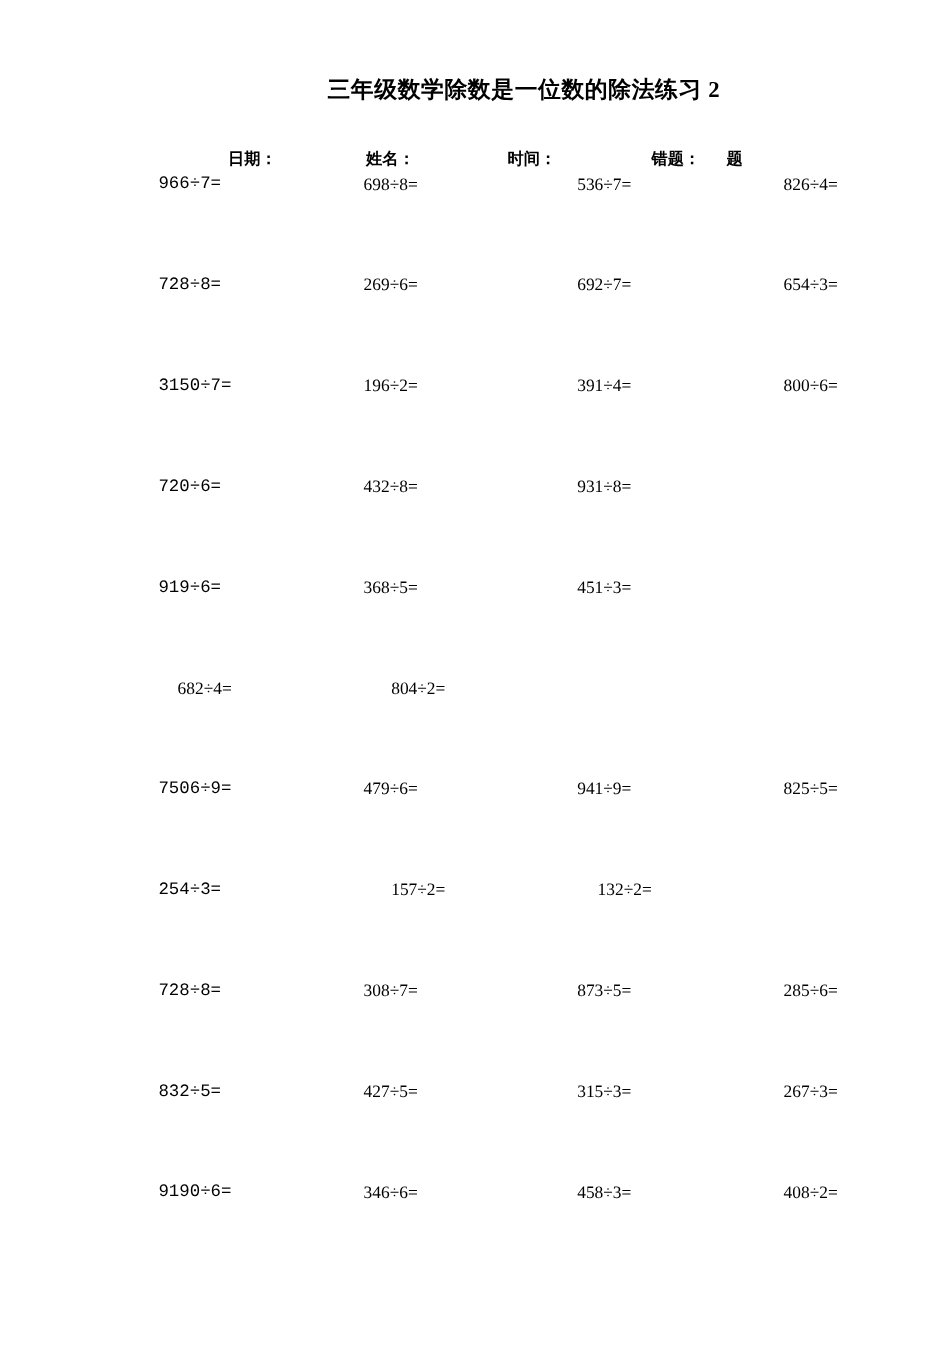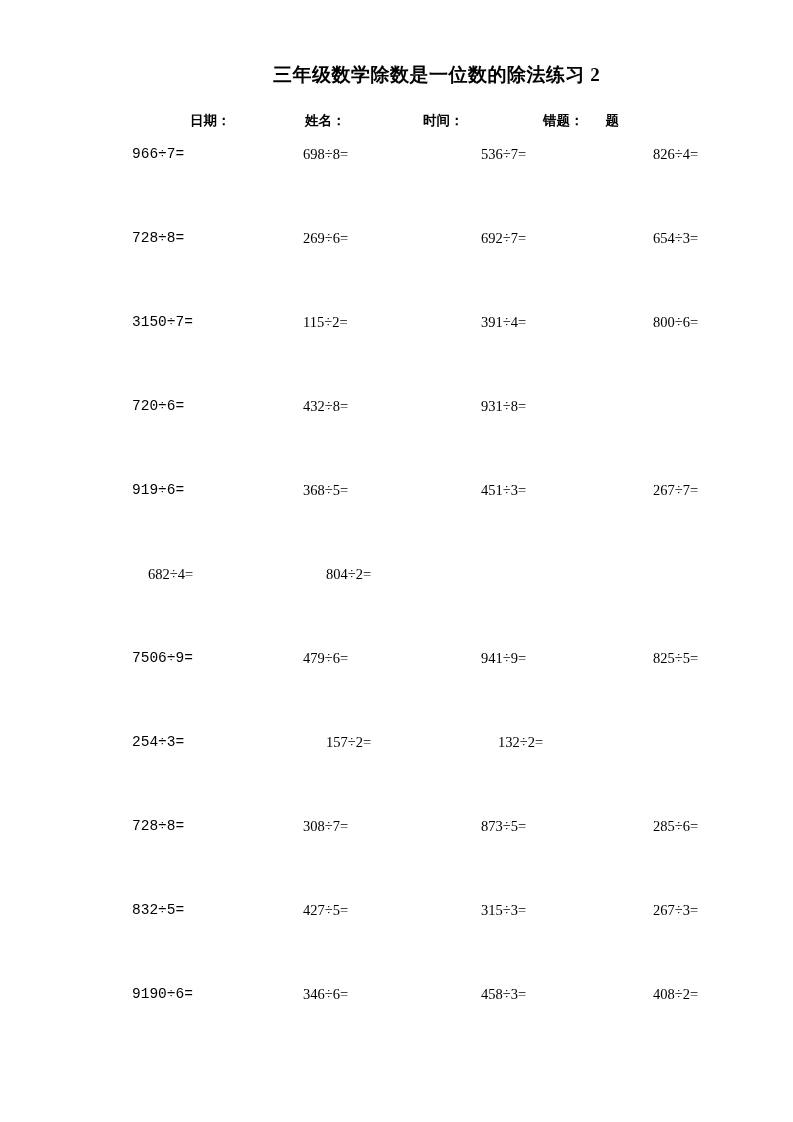--- a/index.html
+++ b/index.html
@@ -30,21 +30,21 @@
     top: 62px;
     width: 793px;
     text-align: center;
     font-size: 19px;
     font-weight: bold;
     letter-spacing: 0.5px;
   }
   .meta-row {
     position: absolute;
     left: 150px;
-    top: 112px;
+    top: 124px;
     width: 520px;
     display: flex;
     font-size: 13.5px;
     font-weight: bold;
   }
   .meta-cell {
     font-weight: bold;
     white-space: nowrap;
   }
   .meta-date { width: 115px; }
@@ -104,36 +104,35 @@
 
     <div class="row">
       <div class="cell c0">728÷8=</div>
       <div class="cell c1">269÷6=</div>
       <div class="cell c2">692÷7=</div>
       <div class="cell c3">654÷3=</div>
     </div>
 
     <div class="row">
       <div class="cell c0">3150÷7=</div>
-      <div class="cell c1">115÷2=</div>
+      <div class="cell c1">196÷2=</div>
       <div class="cell c2">391÷4=</div>
       <div class="cell c3">800÷6=</div>
     </div>
 
     <div class="row">
       <div class="cell c0">720÷6=</div>
       <div class="cell c1">432÷8=</div>
       <div class="cell c2">931÷8=</div>
     </div>
 
     <div class="row">
       <div class="cell c0">919÷6=</div>
       <div class="cell c1">368÷5=</div>
       <div class="cell c2">451÷3=</div>
-      <div class="cell c3">267÷7=</div>
     </div>
 
     <div class="row">
       <div class="cell c1">682÷4=</div>
       <div class="cell c2">804÷2=</div>
     </div>
 
     <div class="row">
       <div class="cell c0">7506÷9=</div>
       <div class="cell c1">479÷6=</div>

